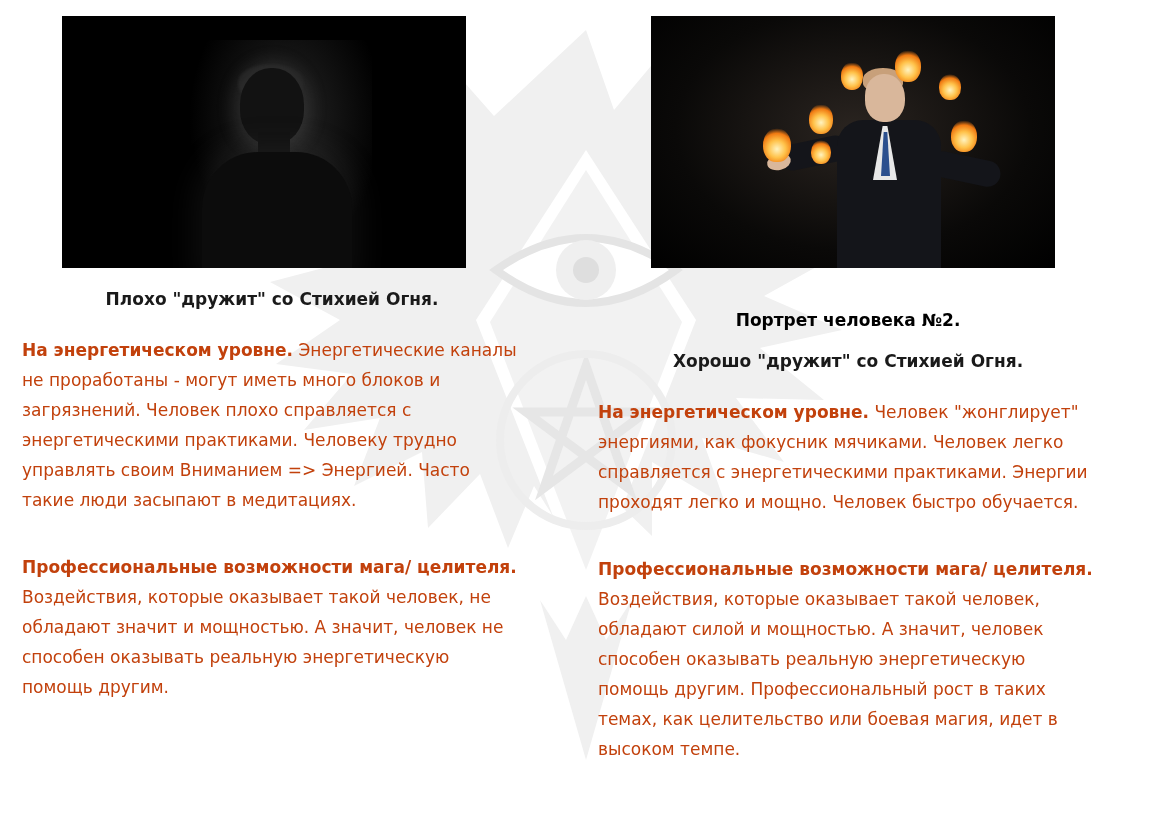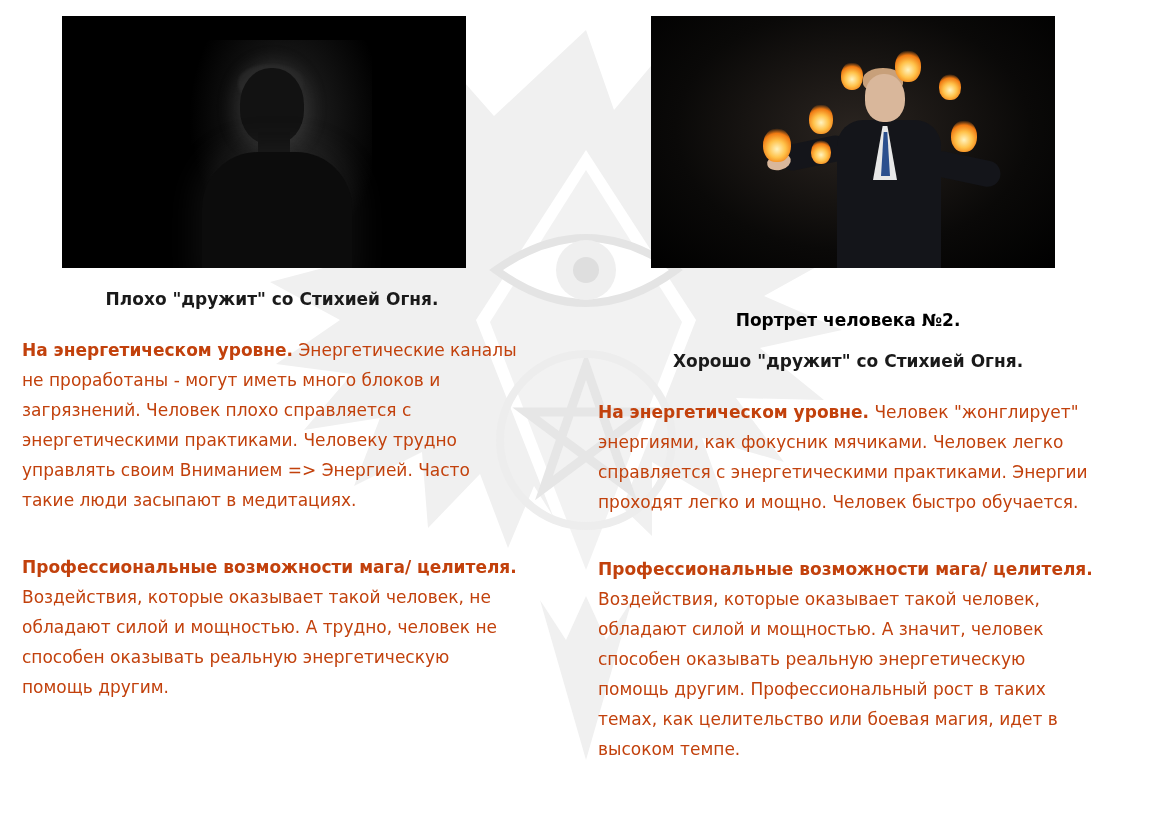--- a/index.html
+++ b/index.html
@@ -271,21 +271,21 @@
         <div class="sil-body"></div>
       </div>
 
       <div class="cap-sub">Плохо "дружит" со Стихией Огня.</div>
 
       <p class="para">
         <b>На энергетическом уровне.</b><span> Энергетические каналы не проработаны - могут иметь много блоков и загрязнений. Человек плохо справляется с энергетическими практиками. Человеку трудно управлять своим Вниманием =&gt; Энергией. Часто такие люди засыпают в медитациях.</span>
       </p>
 
       <p class="para">
-        <b>Профессиональные возможности мага/ целителя.</b><span> Воздействия, которые оказывает такой человек, не обладают силой и мощностью. А трудно, человек не способен оказывать реальную энергетическую помощь другим.</span>
+        <b>Профессиональные возможности мага/ целителя.</b><span> Воздействия, которые оказывает такой человек, не обладают значит и мощностью. А значит, человек не способен оказывать реальную энергетическую помощь другим.</span>
       </p>
 
     </div>
 
     <div class="column col-right">
 
       <div class="photo">
         <div class="jug-bg"></div>
         <div class="jug-arm-l"></div>
         <div class="jug-arm-r"></div>

